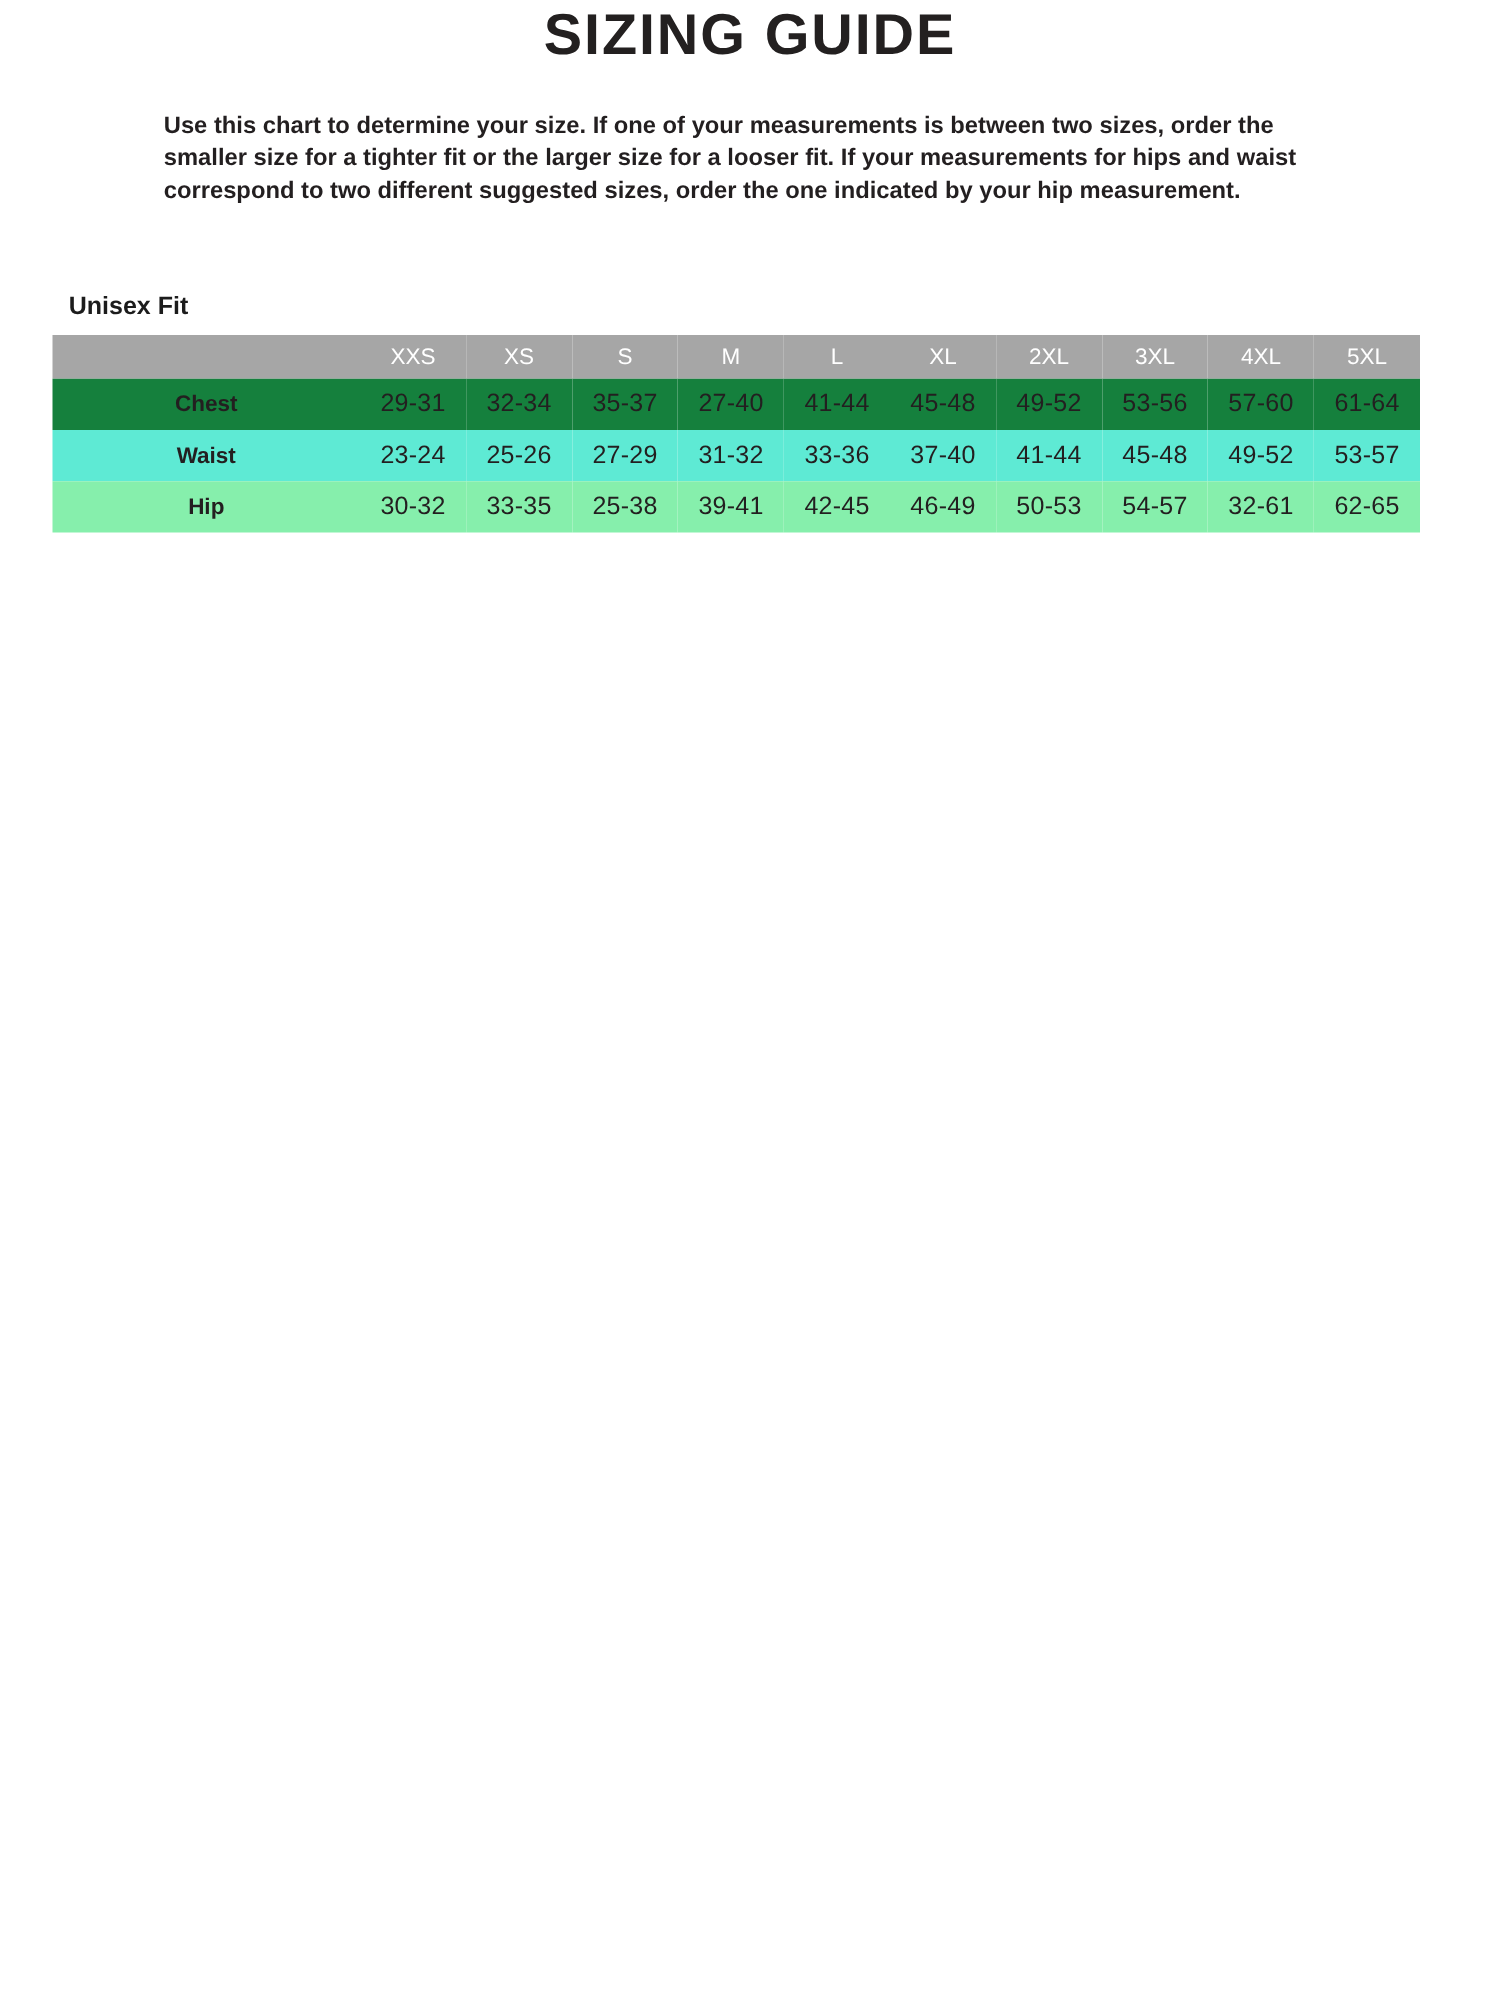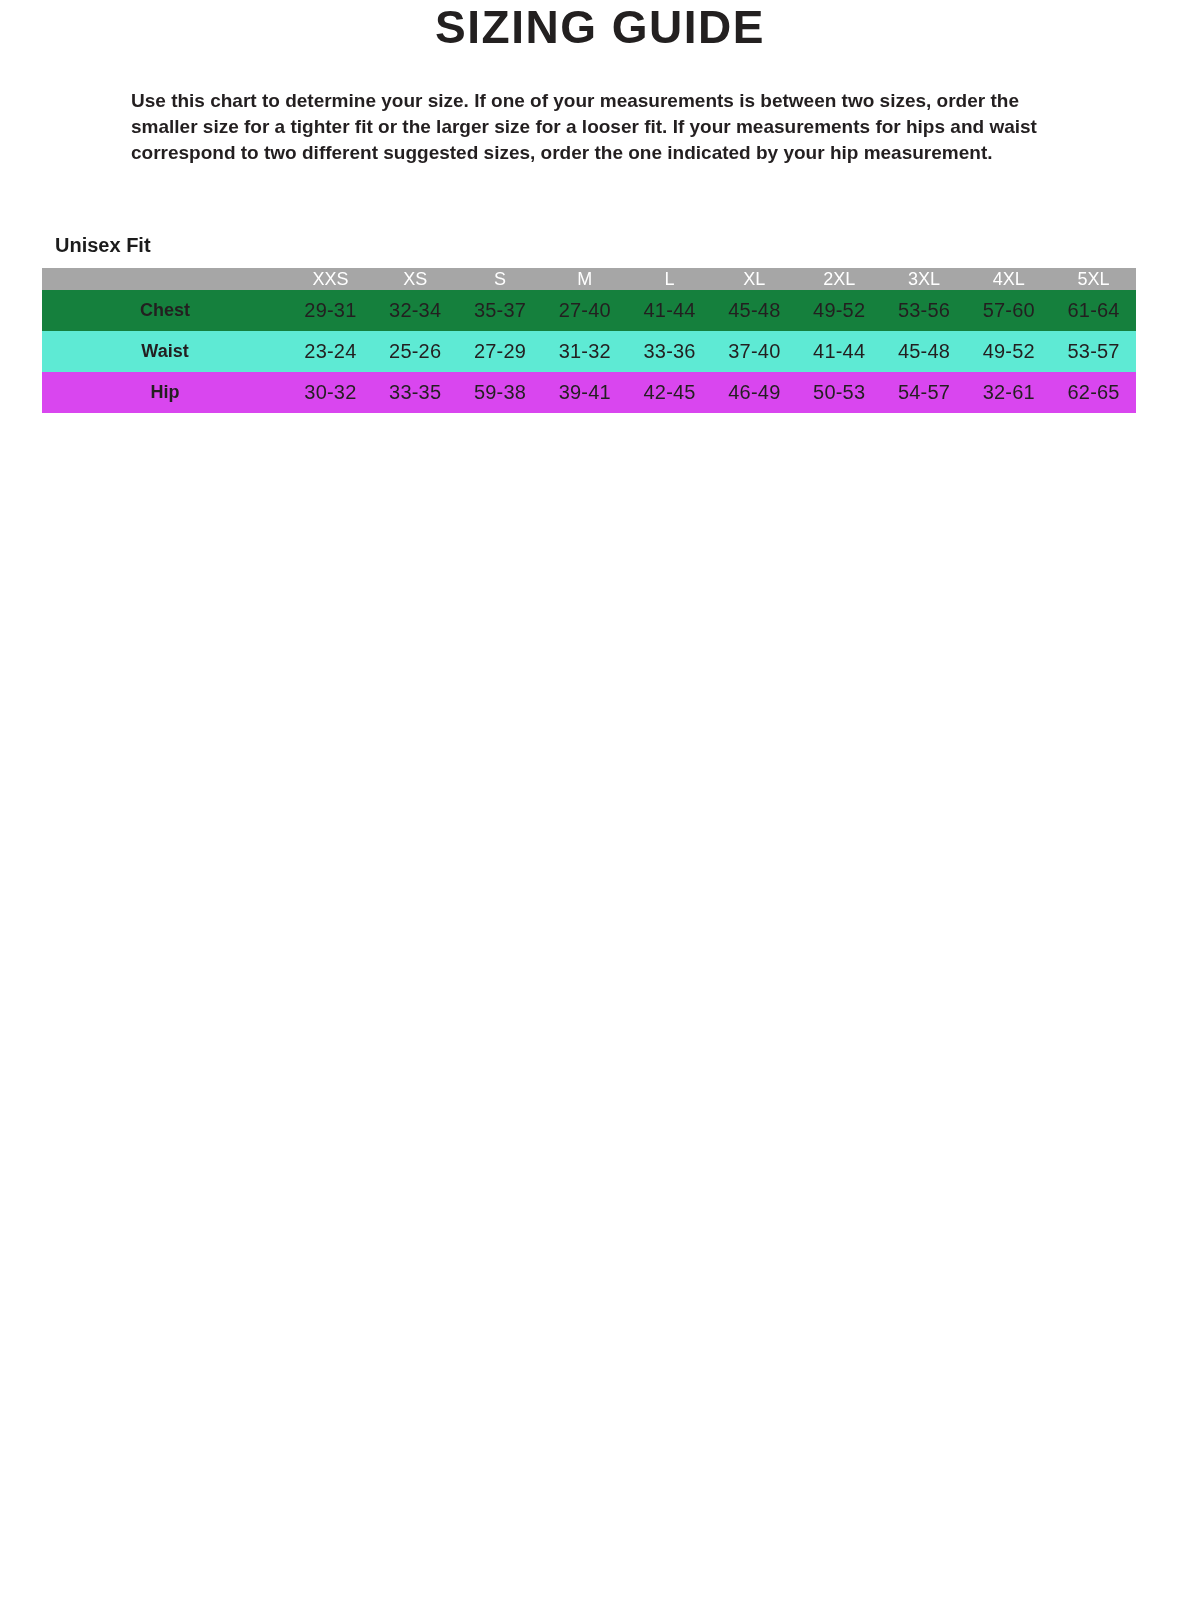--- a/index.html
+++ b/index.html
@@ -39,21 +39,21 @@
     font-weight: 700;
     color: #1c1c1c;
   }
   table.size-table {
     border-collapse: collapse;
     table-layout: fixed;
     margin-left: 42px;
     width: 1094px;
   }
   .size-table thead tr {
-    height: 22px;
+    height: 35px;
   }
   .size-table thead th {
     background: #a6a6a6;
     color: #ffffff;
     font-weight: 400;
     font-size: 18px;
     text-align: center;
     padding: 0;
   }
   .size-table tbody tr {
@@ -67,21 +67,21 @@
   }
   .size-table tbody td {
     font-size: 20px;
     text-align: center;
     font-weight: 400;
     padding: 0;
     letter-spacing: 0.2px;
   }
   .row-chest { background: #15803d; }
   .row-waist { background: #5eead4; }
-  .row-hip   { background: #d946ef; }
+  .row-hip   { background: #86efac; }
 </style>
 </head>
 <body>
 
 <div class="content">
 
   <h1 class="page-title">SIZING GUIDE</h1>
 
   <p class="intro">Use this chart to determine your size. If one of your measurements is between two sizes, order the smaller size for a tighter fit or the larger size for a looser fit. If your measurements for hips and waist correspond to two different suggested sizes, order the one indicated by your hip measurement.</p>
 
@@ -131,21 +131,21 @@
         <td>37-40</td>
         <td>41-44</td>
         <td>45-48</td>
         <td>49-52</td>
         <td>53-57</td>
       </tr>
       <tr class="row-hip">
         <th>Hip</th>
         <td>30-32</td>
         <td>33-35</td>
-        <td>59-38</td>
+        <td>25-38</td>
         <td>39-41</td>
         <td>42-45</td>
         <td>46-49</td>
         <td>50-53</td>
         <td>54-57</td>
         <td>32-61</td>
         <td>62-65</td>
       </tr>
     </tbody>
   </table>

